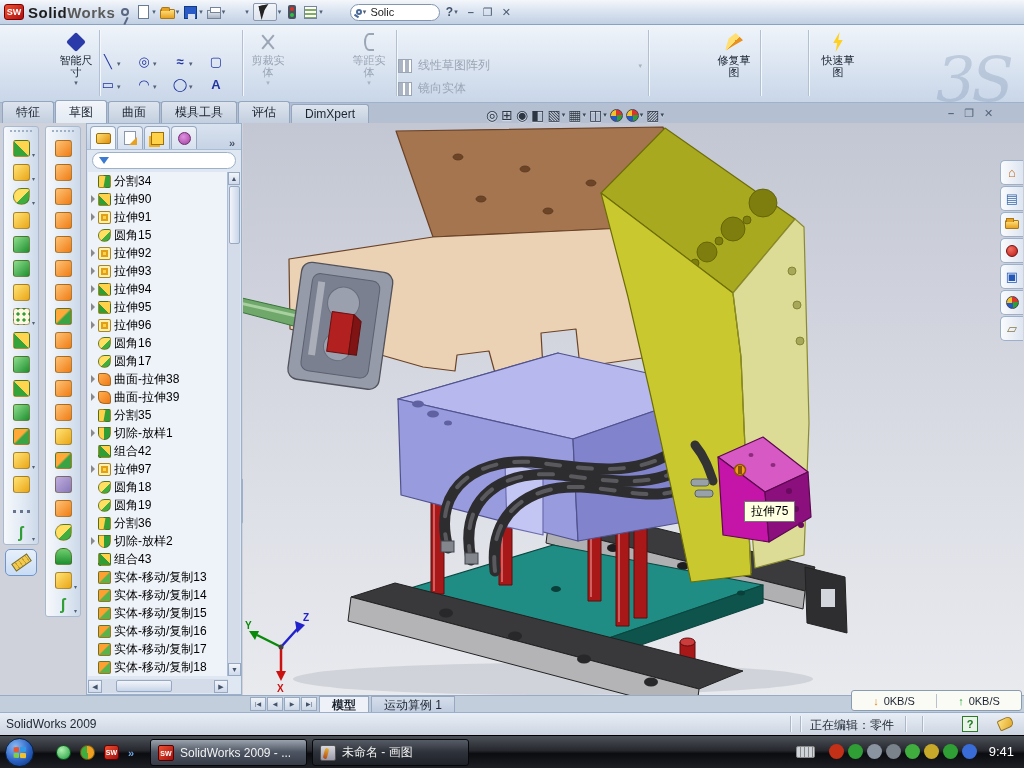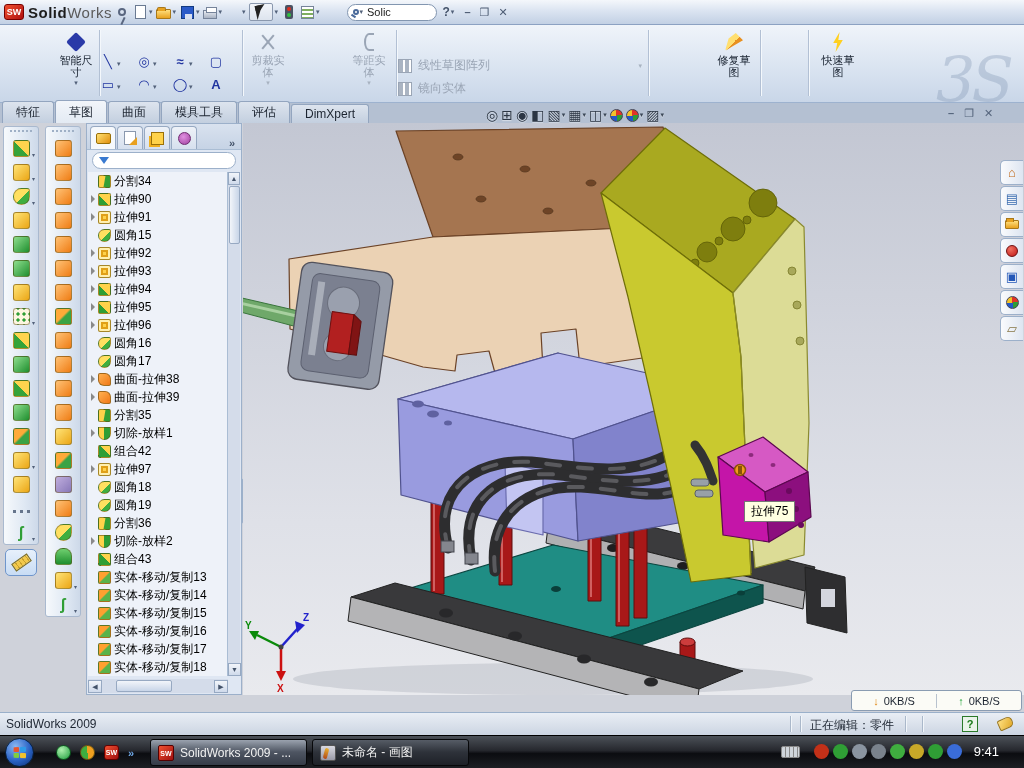--- a/index.html
+++ b/index.html
@@ -2,21 +2,21 @@
 <html><head>
 <meta charset="utf-8">
 <style>
 *{margin:0;padding:0;box-sizing:border-box;font-family:"Liberation Sans","DejaVu Sans",sans-serif}
 html,body{width:1024px;height:768px;overflow:hidden;background:#000}
 #app{position:relative;width:1024px;height:768px;background:#cfd2da;overflow:hidden}
 
 #titlebar{position:absolute;left:0;top:0;width:1024px;height:25px;background:linear-gradient(#f4f7fb,#dbe4f1 45%,#c2d0e4);border-bottom:1px solid #8ba1c2;display:flex;align-items:center}
 .logo-badge{width:20px;height:16px;margin-left:4px;background:linear-gradient(135deg,#f05030,#b01010);border:1px solid #700;border-radius:3px;color:#fff;font-size:9px;font-weight:bold;display:flex;align-items:center;justify-content:center}
 .logo-text{font-size:15px;font-weight:bold;color:#1c1c1c;margin-left:4px;letter-spacing:.5px}
-.logo-text i{font-style:normal;color:#5a5a5a;font-weight:400}
+.logo-text i{font-style:normal;color:#5a5a5a;font-weight:700}
 #menubar{display:flex;margin-left:14px}
 .menu-item{font-size:12px;color:#101018;padding:3px 10px;cursor:default}
 #stdbar{display:flex;align-items:center;gap:2px;margin-left:2px}
 .sbtn{height:19px;display:flex;align-items:center;padding:0 1px}
 .caret{font-size:7px;color:#52617a;margin-left:1px}
 .si{width:15px;height:15px;position:relative;display:inline-block}
 .si-pin{width:8px;height:8px;border:2px solid #5a6780;border-radius:50%;margin:1px 3px}
 .si-pin:after{content:"";position:absolute;left:2px;top:7px;width:2px;height:8px;background:#5a6780;transform:rotate(25deg)}
 .si-new{width:11px;height:14px;background:#fff;border:1px solid #6a7a92;margin:0 2px}
 .si-open{width:15px;height:10px;margin-top:4px;background:linear-gradient(#ffe080,#e8a220);border:1px solid #a8781a;border-radius:1px}
@@ -179,21 +179,21 @@
 .ql-orb{border-radius:50%;background:conic-gradient(#f0a020 0 50%,#3fae3f 50%);border:1px solid #7a5a10}
 .ql-sw{background:linear-gradient(135deg,#f05030,#a01010);border:1px solid #600;color:#fff;font-size:7px;font-weight:bold;text-align:center;line-height:14px}
 #ql-more{color:#6fa8e8;font-size:11px;font-weight:bold}
 .taskwin{position:absolute;top:3px;height:27px;border-radius:3px;border:1px solid #07080a;display:flex;align-items:center;padding:0 7px;gap:6px;color:#f2f2f2;font-size:12px;white-space:nowrap;overflow:hidden}
 .taskwin.active{background:linear-gradient(#9aa2ae,#4e5562 48%,#363c48)}
 .taskwin.inactive{background:linear-gradient(#565c66,#2e323a 48%,#1e2128)}
 .tw-ico{width:16px;height:16px;flex:none;border-radius:2px}
 .tw-sw{background:linear-gradient(135deg,#f05030,#a01010);border:1px solid #500;color:#fff;font-size:7px;font-weight:bold;text-align:center;line-height:15px}
 .tw-paint{background:linear-gradient(#d8d8e0,#9a9aa8);border:1px solid #555;position:relative}
 .tw-paint:after{content:"";position:absolute;left:3px;top:2px;width:4px;height:11px;background:linear-gradient(#e8b030,#b04818);border-radius:2px;transform:rotate(15deg)}
-#tray{position:absolute;right:15px;top:0;height:31px;display:flex;align-items:center}
+#tray{position:absolute;right:0;top:0;height:31px;display:flex;align-items:center}
 .kbd{width:19px;height:12px;background:#cfd4da;border:1px solid #888;border-radius:2px;background-image:repeating-linear-gradient(90deg,transparent 0 3px,#888 3px 4px);margin-right:14px}
 .tico-tb{width:15px;height:15px;border-radius:50%;margin-right:4px;font-size:9px;color:#fff;text-align:center;line-height:15px;font-weight:bold}
 #clock{color:#fff;font-size:13px;margin:0 10px 0 8px}
 
 svg .ol{stroke-linejoin:round}
 </style>
 </head>
 <body>
 
 <div id="app">
@@ -923,20 +923,32 @@
       </div>
       <div class="tp-btn">
         <div class="tpi-sphere"></div>
       </div>
       <div class="tp-btn">
         <span class="tpi tpi-note">▱</span>
       </div>
     </div>
   <div id="vp-tooltip">拉伸75</div>
 
+  <div id="doctabs">
+    <div id="tabnav">
+        <div class="tn">|◀</div>
+        <div class="tn">◀</div>
+        <div class="tn">▶</div>
+        <div class="tn">▶|</div>
+      </div>
+    <div id="dtabs" style="display:flex">
+        <div class="dtab active">模型</div>
+        <div class="dtab">运动算例 1</div>
+      </div>
+  </div>
 
   <div id="netbox">
     <div class="net-half">
         <span class="arr-d">↓</span>
         <span>0KB/S</span>
       </div>
     <div class="net-div"></div>
     <div class="net-half">
         <span class="arr-u">↑</span>
         <span>0KB/S</span>

